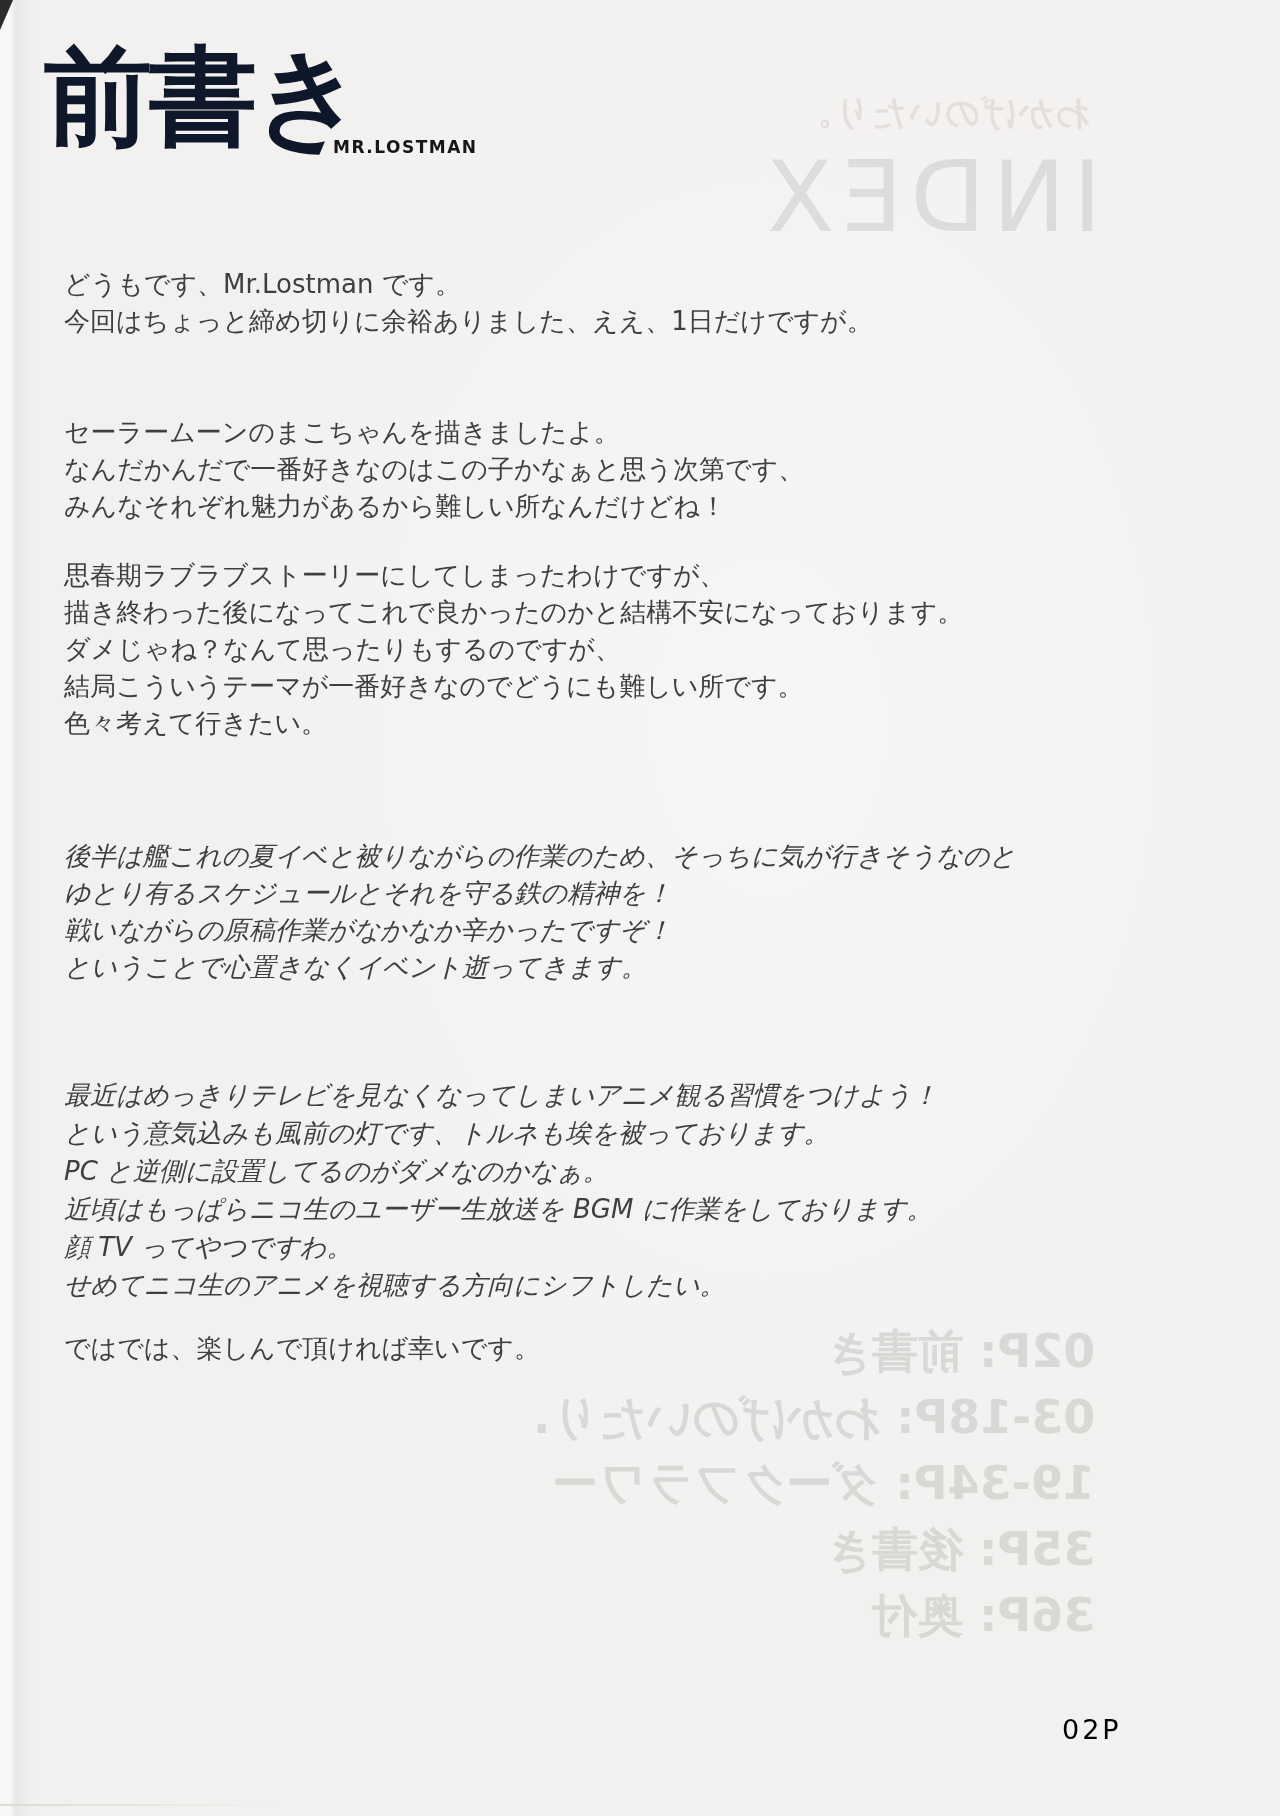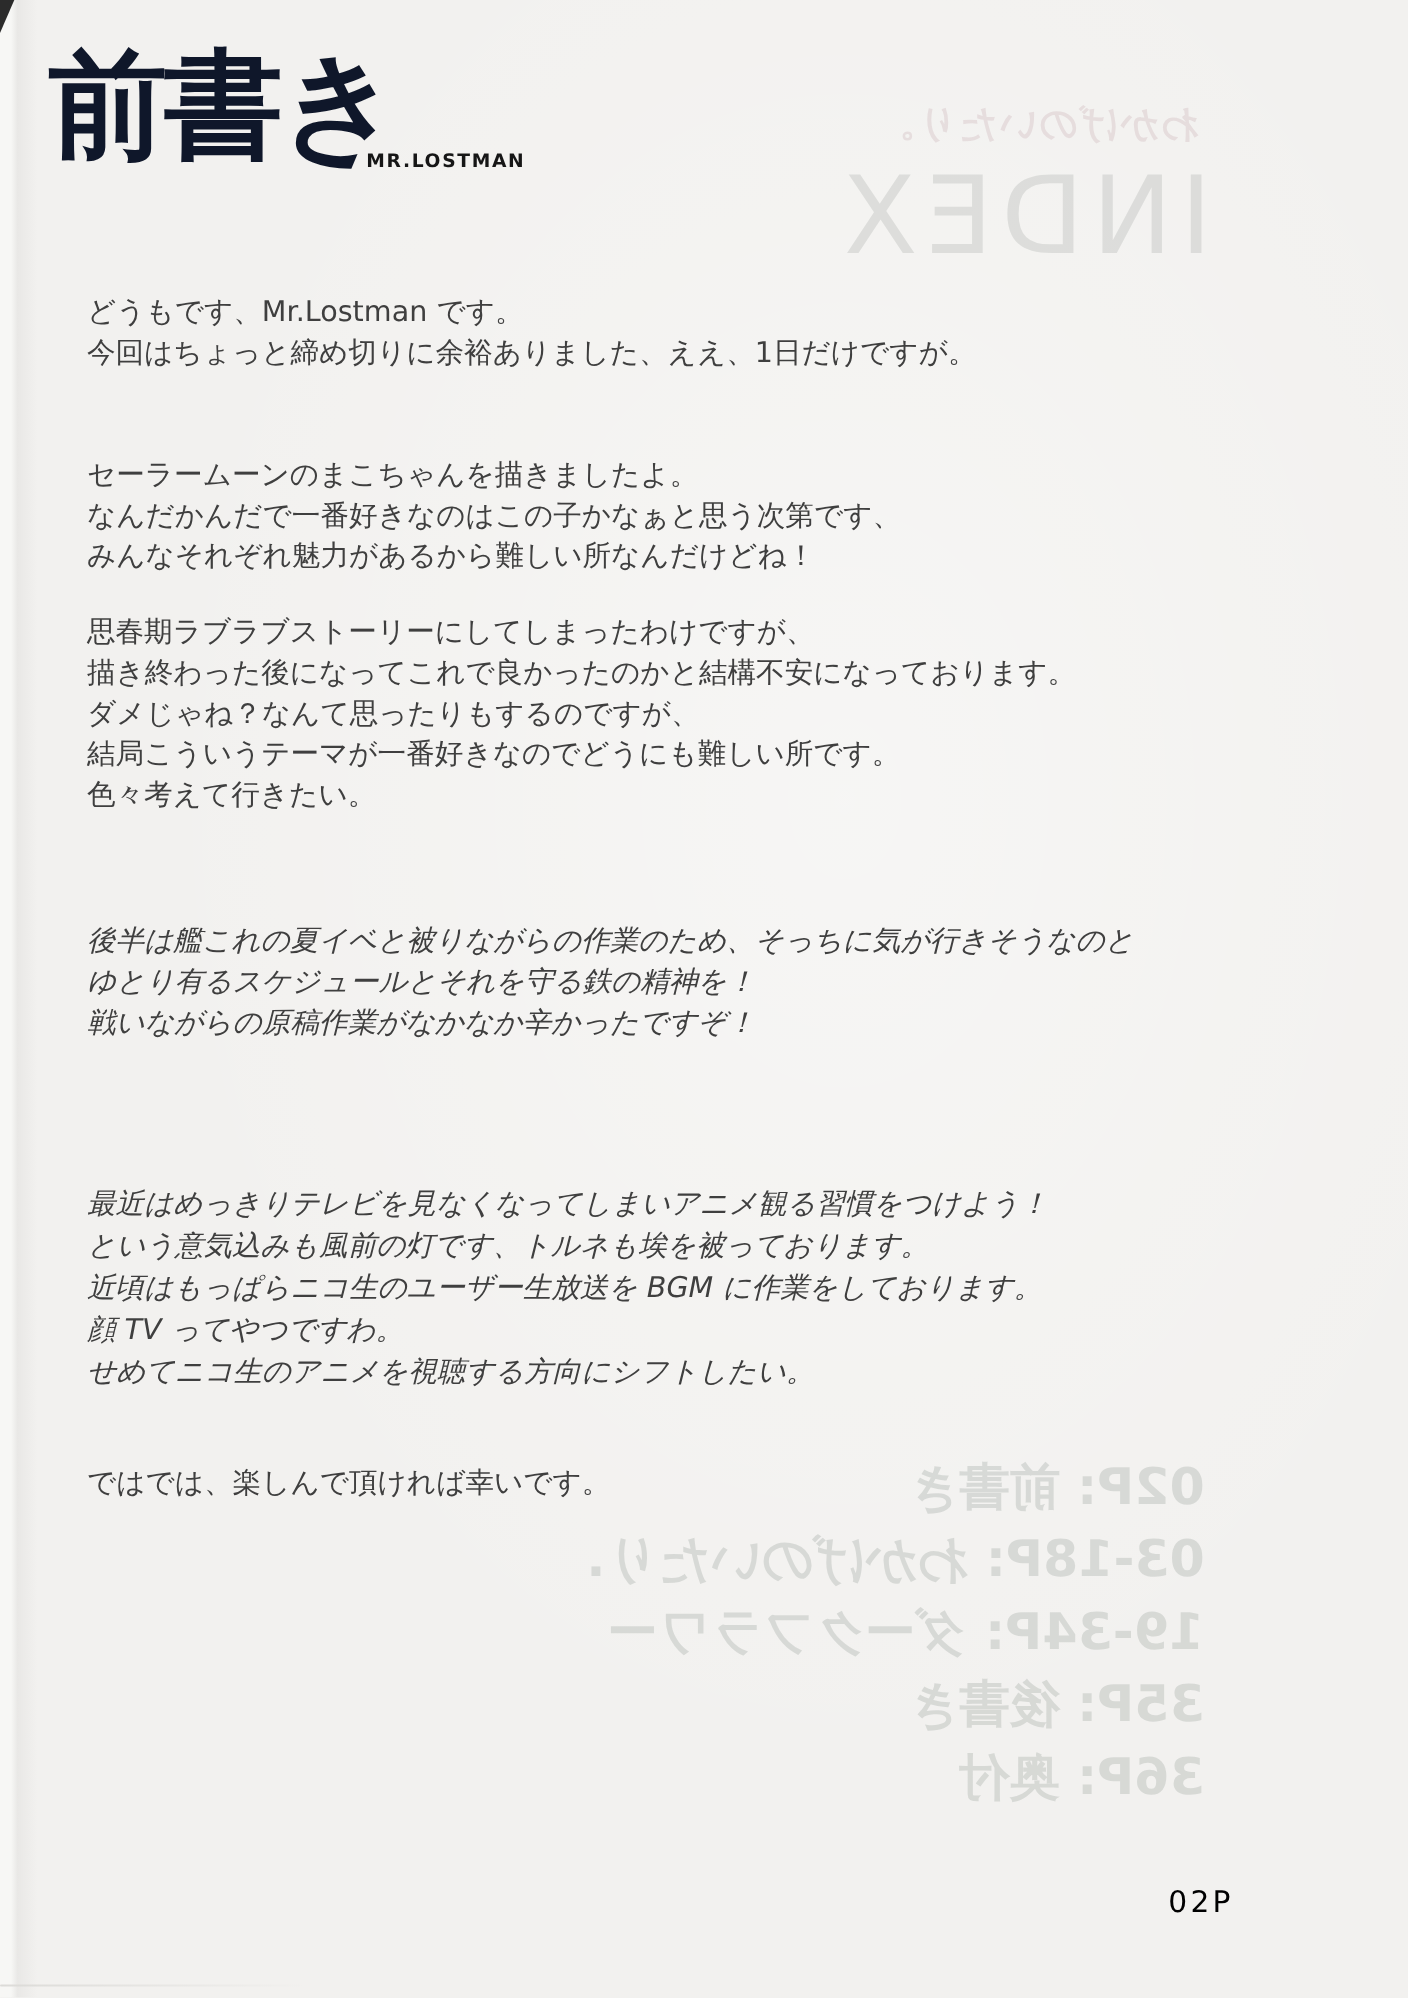--- a/index.html
+++ b/index.html
@@ -31,21 +31,21 @@
     letter-spacing:-3px;white-space:nowrap;
   }
   .author-credit{
     position:absolute;left:333px;top:137px;
     font-size:17px;font-weight:bold;color:#161616;letter-spacing:1.5px;
     white-space:nowrap;
   }
   
   .para{
     position:absolute;left:64px;
-    font-size:26px;line-height:37px;color:#3f3f3f;white-space:nowrap;margin-left:15px;
+    font-size:26px;line-height:37px;color:#3f3f3f;white-space:nowrap;
   }
   .p1{top:266px;}
   .p2{top:414px;}
   .p3{top:557px;}
   .p4{top:838px;font-style:italic;}
   .p5{top:1076px;line-height:38px;font-style:italic;}
   .p6{top:1330px;}
   
   .page-number{
     position:absolute;left:1062px;top:1714px;
@@ -109,25 +109,27 @@
   <div>描き終わった後になってこれで良かったのかと結構不安になっております。</div>
   <div>ダメじゃね？なんて思ったりもするのですが、</div>
   <div>結局こういうテーマが一番好きなのでどうにも難しい所です。</div>
   <div>色々考えて行きたい。</div>
 </div>
 
 <div class="para p4">
   <div>後半は艦これの夏イベと被りながらの作業のため、そっちに気が行きそうなのと</div>
   <div>ゆとり有るスケジュールとそれを守る鉄の精神を！</div>
   <div>戦いながらの原稿作業がなかなか辛かったですぞ！</div>
+  <div>ということで心置きなくイベント逝ってきます。</div>
 </div>
 
 <div class="para p5">
   <div>最近はめっきりテレビを見なくなってしまいアニメ観る習慣をつけよう！</div>
   <div>という意気込みも風前の灯です、トルネも埃を被っております。</div>
+  <div>PC と逆側に設置してるのがダメなのかなぁ。</div>
   <div>近頃はもっぱらニコ生のユーザー生放送を BGM に作業をしております。</div>
   <div>顔 TV ってやつですわ。</div>
   <div>せめてニコ生のアニメを視聴する方向にシフトしたい。</div>
 </div>
 
 <div class="para p6">
   <div>ではでは、楽しんで頂ければ幸いです。</div>
 </div>
 
 <div class="page-number">02P</div>

